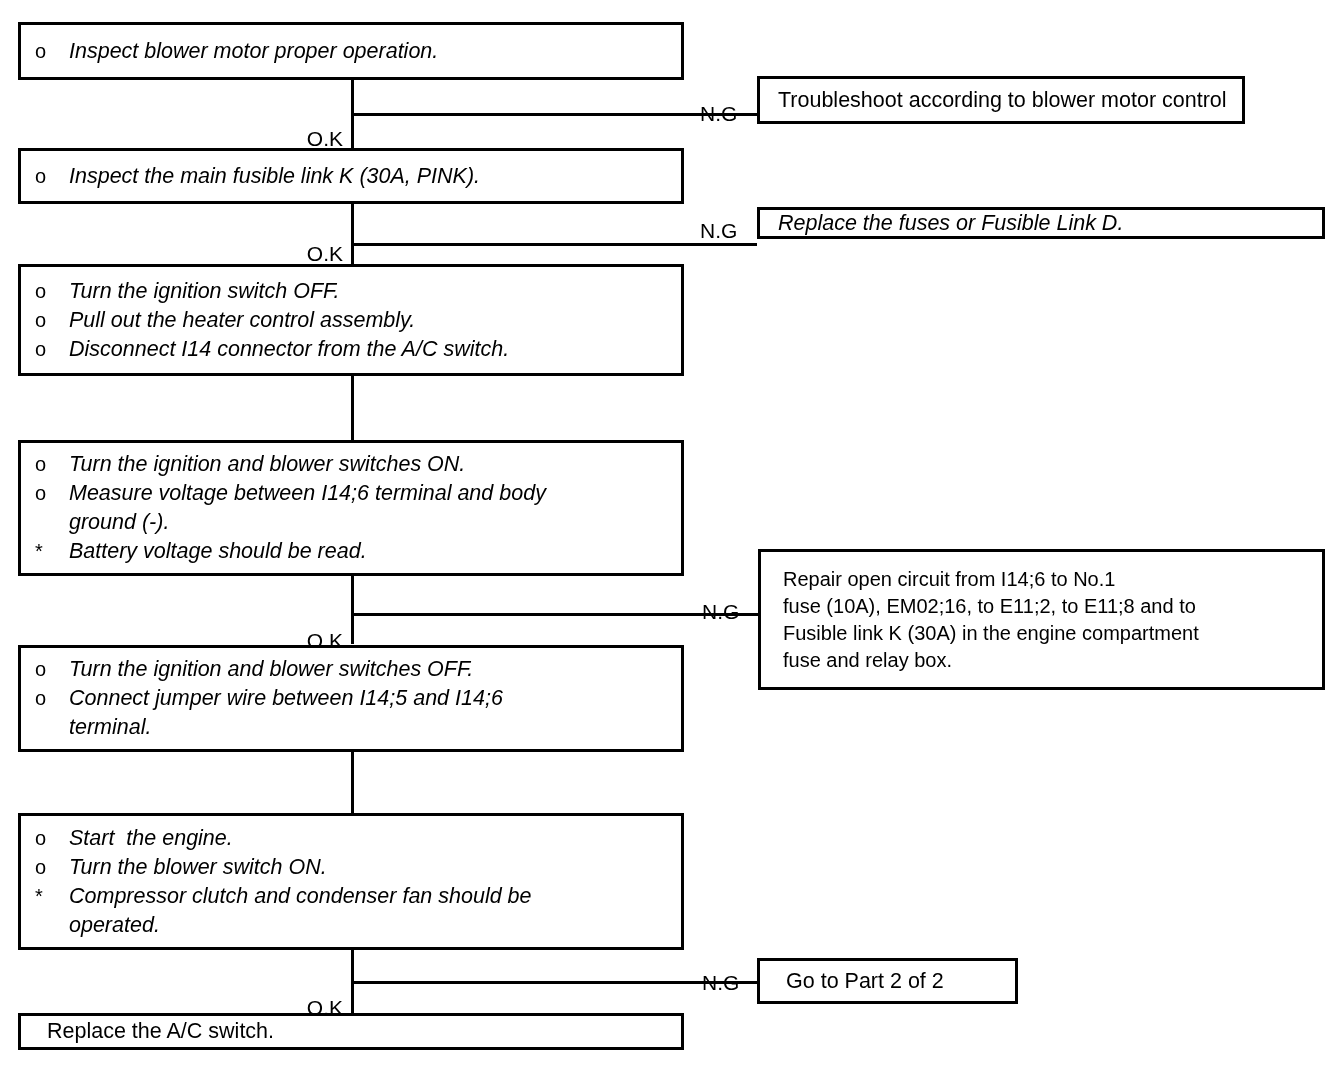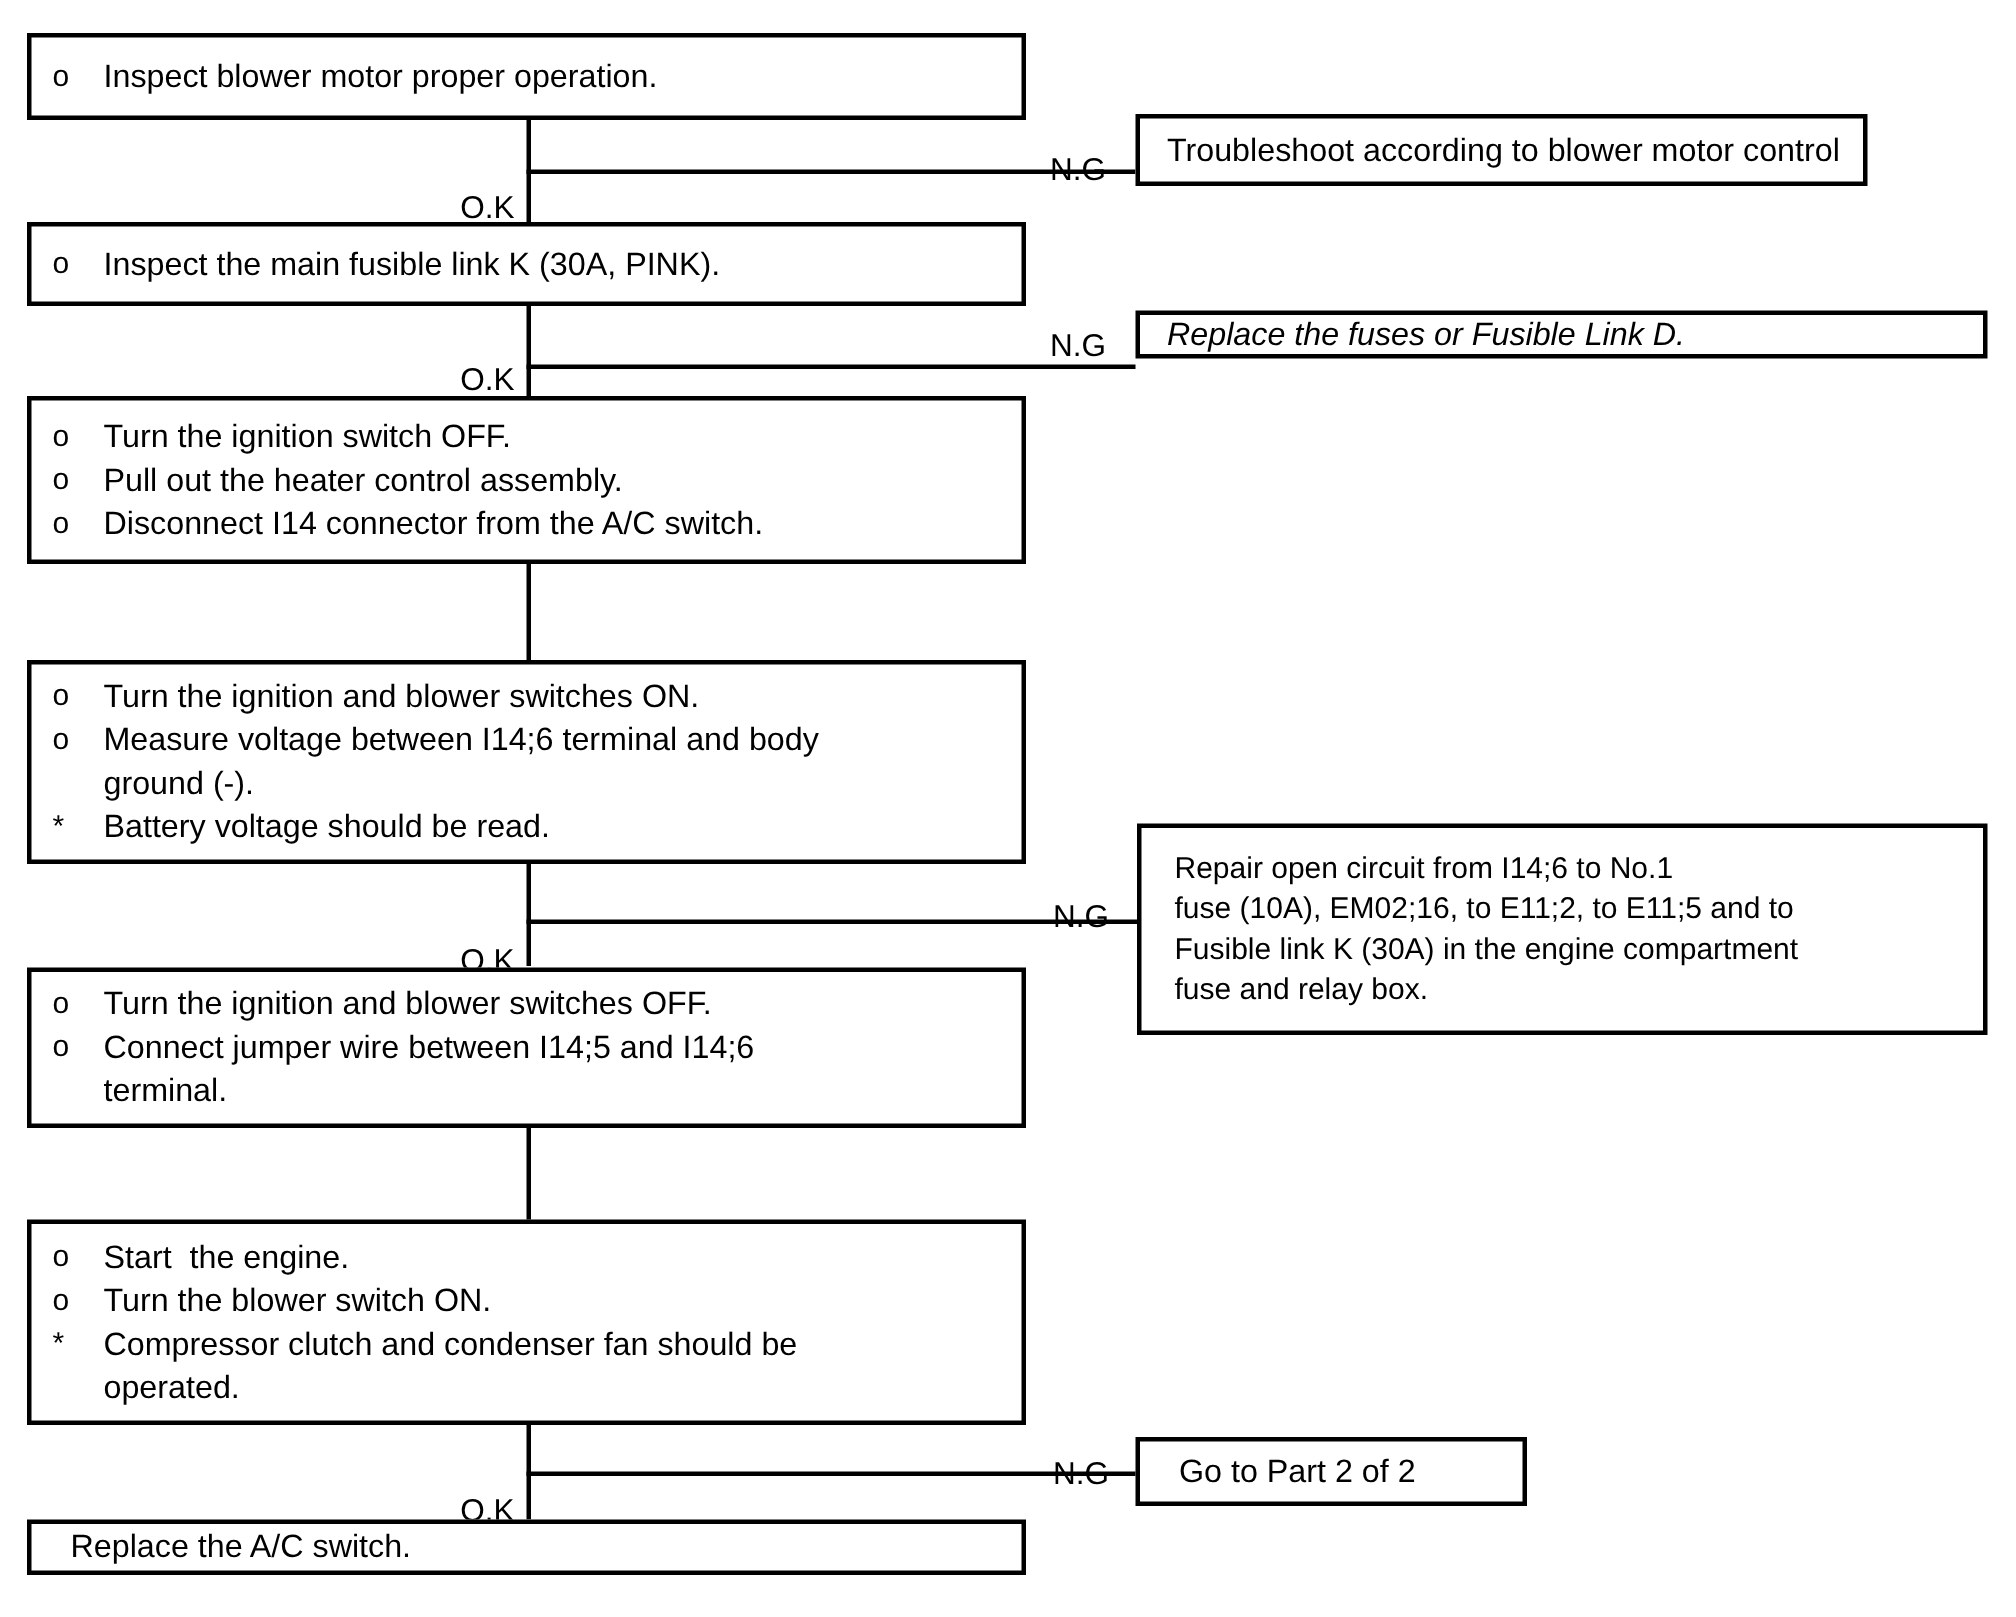--- a/index.html
+++ b/index.html
@@ -44,20 +44,21 @@
     text-align: left;
     font-size: 20px;
   }
   .line .marker.star {
     font-size: 20px;
     line-height: 29px;
   }
   .line .ltext {
     flex: 1 1 auto;
     white-space: pre-wrap;
+    font-style: italic;
   }
   
   .plain {
     font-size: 21.5px;
     line-height: 29px;
     padding-left: 18px;
     white-space: pre-wrap;
   }
   .plain-small {
     font-size: 20px;
@@ -163,21 +164,21 @@
     </div>
   </div>
 
   <div class="vline" style="left:351px; top:576px; height:68px;"></div>
   <div class="hline" style="left:351px; top:613px; width:408px;"></div>
   <div class="conn-label ok-label" style="left:251px; top:615px; width:92px;">O.K</div>
   <div class="conn-label ng-label" style="left:702px; top:586px; width:60px;">N.G</div>
 
   <div class="box" style="left:758px; top:549px; width:567px; height:141px;">
     <div class="plain plain-small">Repair open circuit from I14;6 to No.1
-fuse (10A), EM02;16, to E11;2, to E11;5 and to
+fuse (10A), EM02;16, to E11;2, to E11;8 and to
 Fusible link K (30A) in the engine compartment
 fuse and relay box.</div>
   </div>
 
   <div class="box" style="left:18px; top:645px; width:666px; height:107px;">
     <div class="box-lines">
       <div class="line">
         <span class="marker">o</span>
         <span class="ltext">Turn the ignition and blower switches OFF.</span>
       </div>

